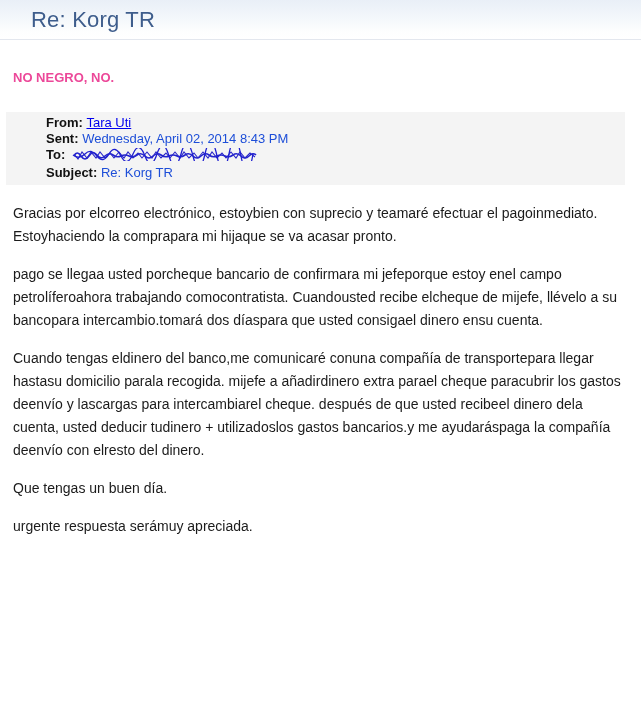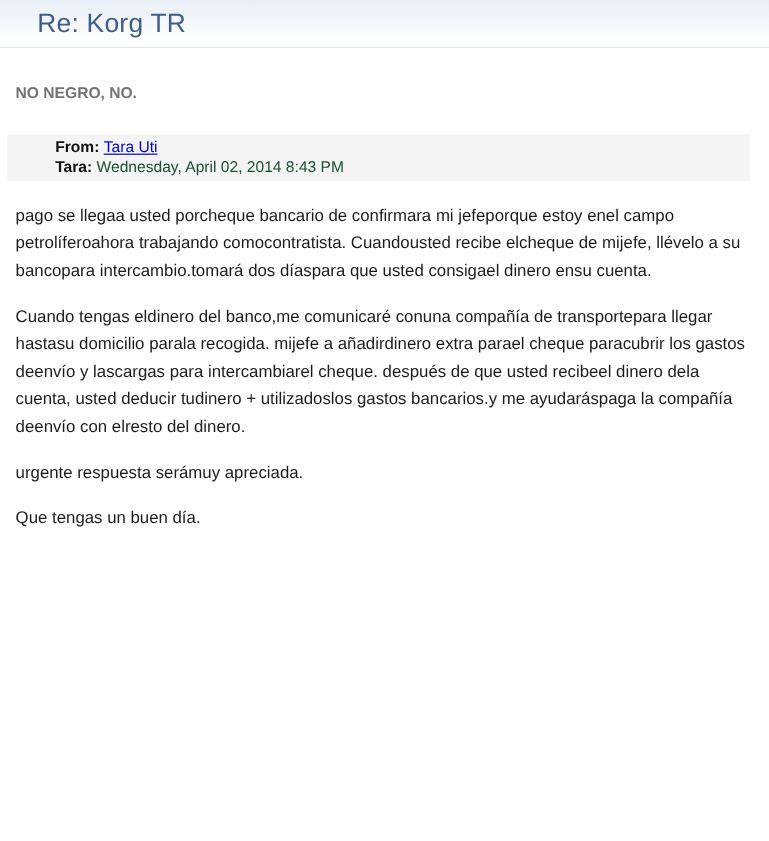--- a/index.html
+++ b/index.html
@@ -20,40 +20,40 @@
     padding: 7px 0 0 31px;
     font-size: 22px;
     font-weight: normal;
     letter-spacing: 0.2px;
     color: #3e5d8c;
   }
   .salutation {
     margin: 30px 0 0 13px;
     font-size: 13px;
     font-weight: bold;
-    color: #737373;
+    color: #ec4899;
   }
   .meta-block {
     margin: 27px 0 0 6px;
     width: 619px;
     background: #f4f4f4;
     padding: 3px 8px 4px 7px;
     font-size: 13px;
     color: #111111;
   }
   .meta-row {
     line-height: 16px;
     white-space: nowrap;
     padding-left: 33px;
   }
   .meta-label {
     font-weight: bold;
     color: #111111;
   }
-  .meta-value { color: #14532d; }
+  .meta-value { color: #1d4ed8; }
   a.meta-link, .meta-link {
     color: #0000ee;
     text-decoration: underline;
     cursor: pointer;
   }
   .scribble {
     display: inline-block;
     vertical-align: -2px;
     margin-left: 3px;
   }
@@ -76,23 +76,35 @@
 </div>
 
 <div class="salutation">NO NEGRO, NO.</div>
 
 <div class="meta-block">
   <div class="meta-row">
     <span class="meta-label">From: </span>
     <span class="meta-link">Tara Uti</span>
   </div>
   <div class="meta-row">
-    <span class="meta-label">Tara: </span>
+    <span class="meta-label">Sent: </span>
     <span class="meta-value">Wednesday, April 02, 2014 8:43 PM</span>
+  </div>
+  <div class="meta-row">
+    <span class="meta-label">To: </span><span class="scribble"><svg width="186" height="13" viewBox="0 0 186 13">
+        <path d="M2,8 Q5,2 9,8 T17,8 T25,7 T33,8 T41,7 T49,8 T57,8 T65,7 T73,8 T81,8 T89,7 T97,8 T105,8 T113,7 T121,8 T129,8 T137,7 T145,8 T153,8 T161,7 T169,8 T177,8 T184,7" fill="none" stroke="#2323cf" stroke-width="1.6"></path>
+        <path d="M2,6 L6,11 L10,4 L15,10 L19,4 L24,10 L28,4 L33,10 L38,5 L42,10 L47,4 L52,10 L56,4 L61,10 L66,5 L70,10 L75,4 L80,10 L84,4 L89,10 L94,5 L98,10 L103,4 L108,10 L112,4 L117,10 L122,5 L126,10 L131,4 L136,10 L140,4 L145,10 L150,5 L154,10 L159,4 L164,10 L168,4 L173,10 L178,5 L183,9" fill="none" stroke="#2a28c8" stroke-width="1.1"></path>
+        <path d="M1,7 Q7,12 13,6 T25,8 T37,6 T49,8 T61,6 T73,8 T85,6 T97,8 T109,6 T121,8 T133,6 T145,8 T157,6 T169,8 T181,6" fill="none" stroke="#1f1fd0" stroke-width="1.3"></path>
+      </svg></span>
+  </div>
+  <div class="meta-row">
+    <span class="meta-label">Subject: </span>
+    <span class="meta-value">Re: Korg TR</span>
   </div>
 </div>
 
 <div class="email-body">
+  <p>Gracias por elcorreo electrónico, estoybien con suprecio y teamaré efectuar el pagoinmediato. Estoyhaciendo la comprapara mi hijaque se va acasar pronto.</p>
   <p>pago se llegaa usted porcheque bancario de confirmara mi jefeporque estoy enel campo petrolíferoahora trabajando comocontratista. Cuandousted recibe elcheque de mijefe, llévelo a su bancopara intercambio.tomará dos díaspara que usted consigael dinero ensu cuenta.</p>
   <p>Cuando tengas eldinero del banco,me comunicaré conuna compañía de transportepara llegar hastasu domicilio parala recogida. mijefe a añadirdinero extra parael cheque paracubrir los gastos deenvío y lascargas para intercambiarel cheque. después de que usted recibeel dinero dela cuenta, usted deducir tudinero + utilizadoslos gastos bancarios.y me ayudaráspaga la compañía deenvío con elresto del dinero.</p>
+  <p>Que tengas un buen día.</p>
   <p>urgente respuesta serámuy apreciada.</p>
-  <p>Que tengas un buen día.</p>
 </div>
 
 </body></html>

